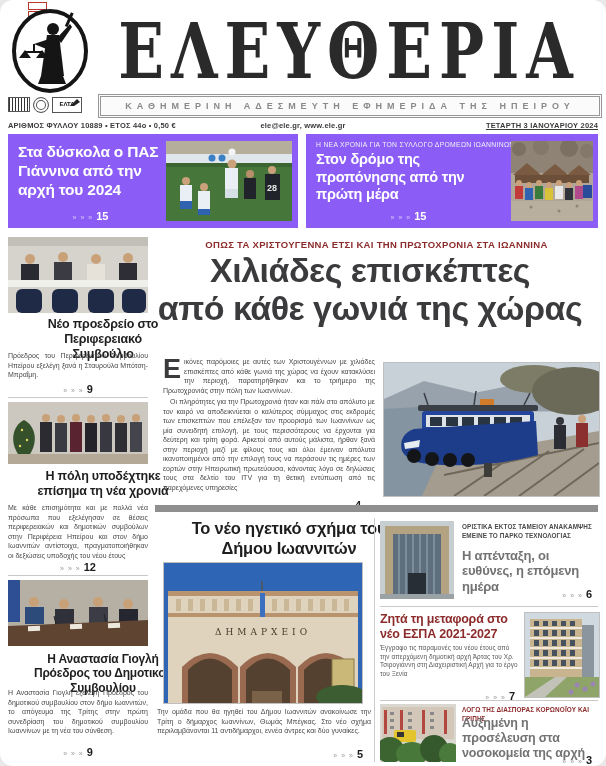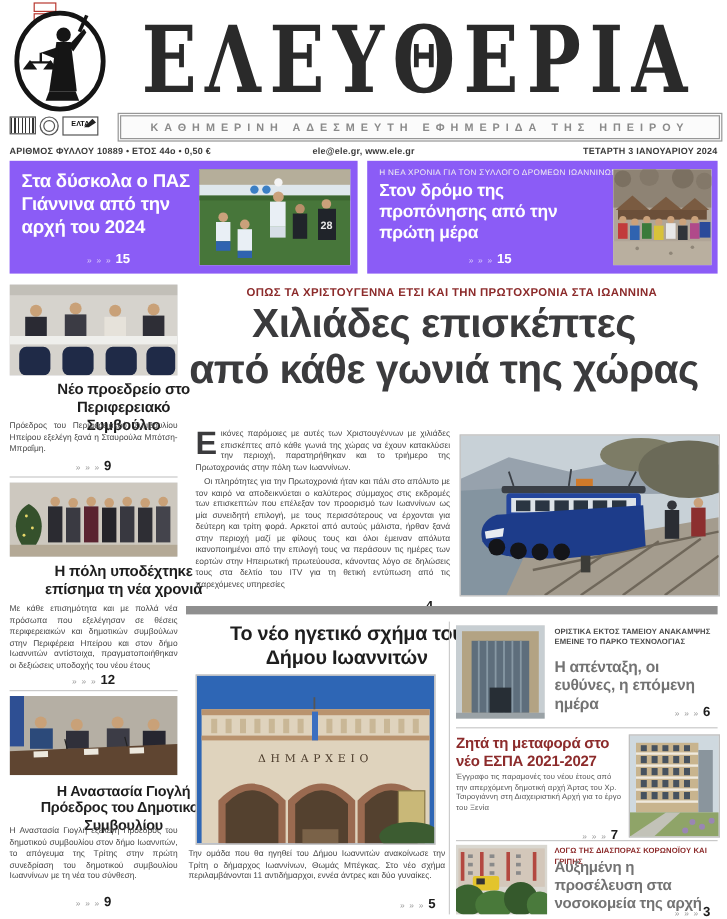--- a/index.html
+++ b/index.html
@@ -1,17 +1,17 @@
 <!DOCTYPE html>
 <html><head>
 <meta charset="utf-8">
 <style>
   html,body{margin:0;padding:0;background:#e8e8e8;}
   #page{position:relative;width:606px;height:766px;background:#ffffff;overflow:hidden;
-        font-family:"Liberation Sans",sans-serif;color:#222;}
+        font-family:"Liberation Sans",sans-serif;color:#222;border-radius:13px;}
   .abs{position:absolute;}
 
   
   .corner-stamp{width:17px;height:6px;border:1px solid #b8372f;margin-bottom:1px;background:#fff;}
   .masthead-title{font-family:"DejaVu Serif",serif;font-weight:700;font-size:60px;letter-spacing:7px;
         transform:scaleY(1.28);transform-origin:center top;color:#2a2a2a;text-align:center;white-space:nowrap;}
   .tagline-box{border:3px double #979797;background:#fbfbfb;text-align:center;
         font-size:9px;font-weight:700;letter-spacing:5px;color:#8a8a8a;line-height:18px;}
   .info-line{font-size:7.5px;font-weight:700;color:#3a3a3a;letter-spacing:.2px;}
   .stamp-small{border:1px solid #555;background:#fff;}
@@ -89,21 +89,21 @@
       <svg class="abs" style="right:1px;top:1px;width:10px;height:8px;" viewBox="0 0 10 8">
           <path d="M0 7 L7 0 L10 3 L4 7 Z" fill="#222"></path>
         </svg>
     </div>
   </div>
 
   <div class="abs tagline-box" style="left:98px;top:94px;width:498px;height:18px;">ΚΑΘΗΜΕΡΙΝΗ ΑΔΕΣΜΕΥΤΗ ΕΦΗΜΕΡΙΔΑ ΤΗΣ ΗΠΕΙΡΟΥ</div>
 
   <div class="abs info-line" style="left:8px;top:121px;">ΑΡΙΘΜΟΣ ΦΥΛΛΟΥ 10889 • ΕΤΟΣ 44ο • 0,50 €</div>
   <div class="abs info-line" style="left:0;top:121px;width:606px;text-align:center;">ele@ele.gr, www.ele.gr</div>
-  <div class="abs info-line" style="right:8px;top:121px;">ΤΕΤΑΡΤΗ 3 ΙΑΝΟΥΑΡΙΟΥ 2024</div>
+  <div class="abs info-line" style="right:8px;top:121px;text-decoration:underline;">ΤΕΤΑΡΤΗ 3 ΙΑΝΟΥΑΡΙΟΥ 2024</div>
 
   <div class="abs teaser" style="left:8px;top:134px;width:290px;height:94px;">
     <div class="abs teaser-headline" style="left:10px;top:9px;width:150px;font-size:15.5px;">Στα δύσκολα ο ΠΑΣ Γιάννινα από την αρχή του 2024</div>
     <div class="abs pgref on-gray center-al" style="left:10px;top:72px;width:145px;">
       <span class="chev">» » »</span><b class="pgnum">15</b>
     </div>
     <div class="abs photo" style="right:6px;top:7px;width:126px;height:80px;">
       <svg viewBox="0 0 126 80">
         <rect width="126" height="80" fill="#47763a"></rect>
         <rect width="126" height="14" fill="#b5ae9a"></rect>

